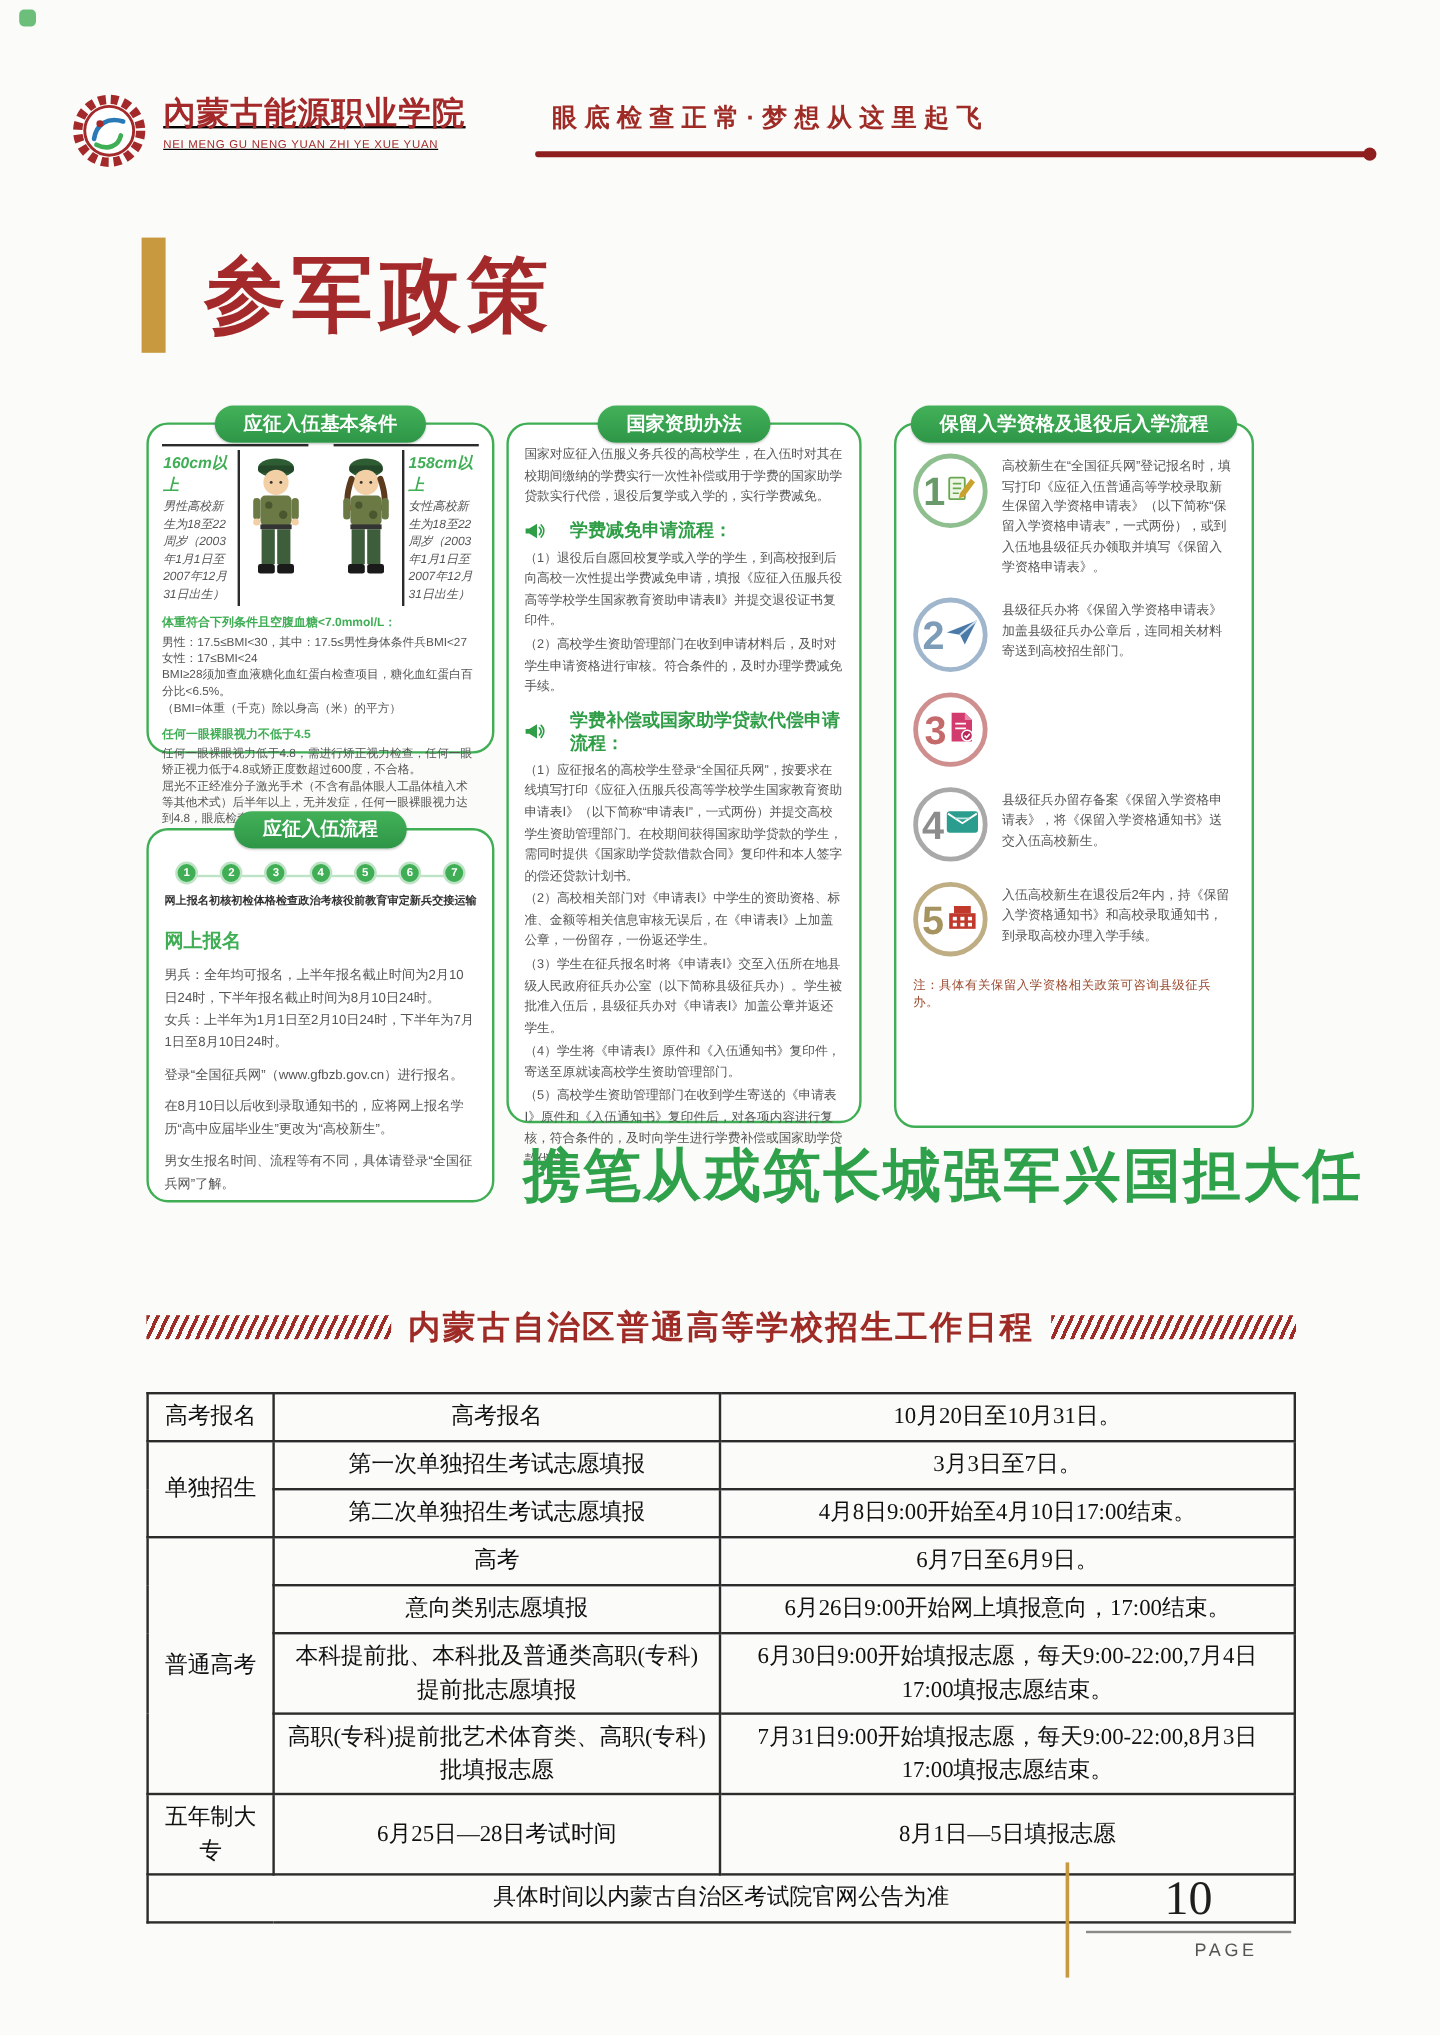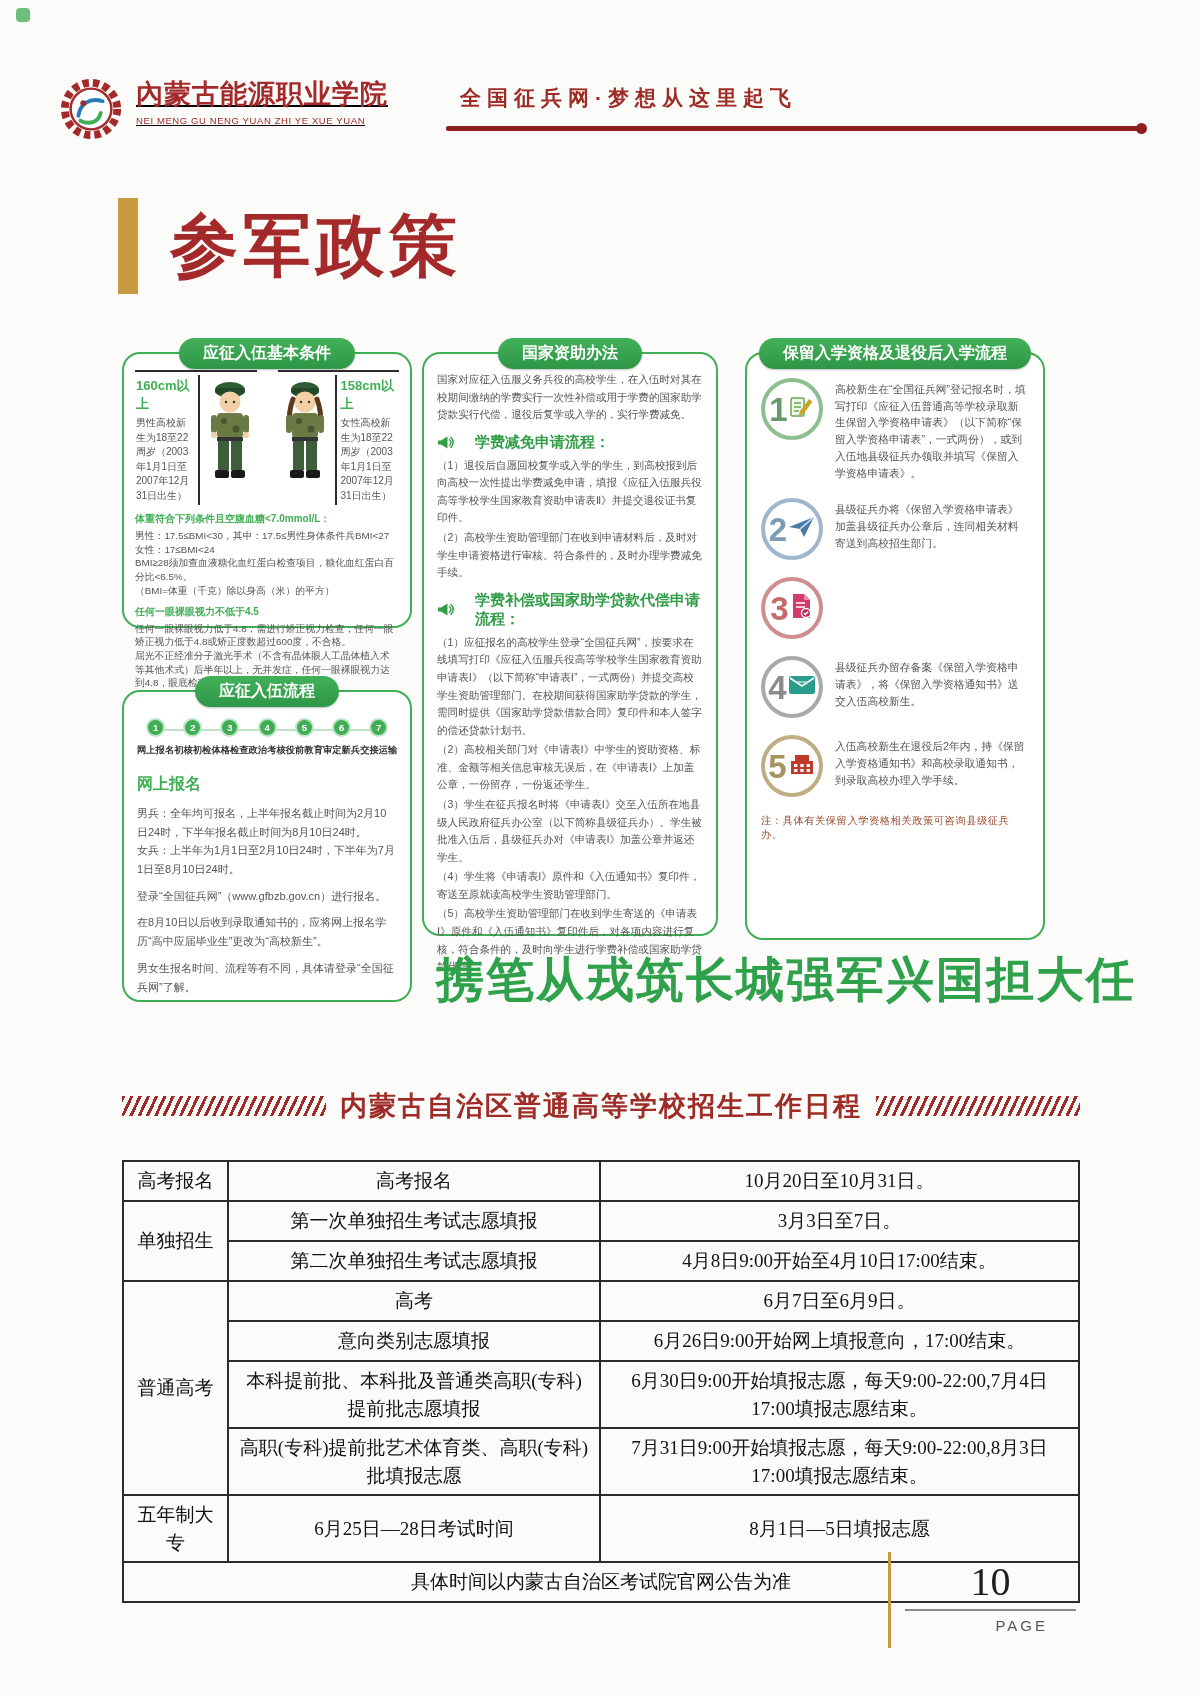--- a/index.html
+++ b/index.html
@@ -21,21 +21,21 @@
   
   #title-block { position:absolute; top:198px; left:118px; display:flex; align-items:center; }
   .gold-bar { width:20px; height:96px; background:#c9993f; margin-right:32px; }
   .page-title { font-size:68px; font-weight:900; color:#a3292a; letter-spacing:5px; font-family:"Liberation Sans",sans-serif; }
 
   
   .panel { position:absolute; border:2.5px solid #3fae54; border-radius:18px; background:#fff; }
   .panel-pill { position:absolute; top:-16px; left:50%; transform:translateX(-50%); background:linear-gradient(#43b159,#2d9647); color:#fff; font-size:16px; font-weight:bold; padding:5px 24px; border-radius:16px; white-space:nowrap; box-shadow:0 1px 2px rgba(0,0,0,.25); }
 
   #panel-conditions { left:122px; top:352px; width:290px; height:276px; padding:16px 11px 8px; }
-  .figures { display:flex; gap:21px; }
+  .figures { display:flex; gap:21px;font-style:italic; }
   .fig-group { flex:1; display:flex; border-top:2px solid #2b2b2b; padding-top:3px; }
   .measure { width:2px; background:#2b2b2b; margin:0 3px; }
   .fig-text { flex:1; padding:2px 1px; }
   .h-green { color:#3fae54; font-weight:bold; font-size:13px; margin-bottom:3px; }
   .fig-desc { font-size:10px; color:#555; line-height:1.45; }
   .sec-h { color:#3fae54; font-weight:bold; font-size:10px; margin:7px 0 3px; }
   .sec-line { font-size:9.8px; color:#555; line-height:1.4; }
   .cond-note { color:#4cae5c; font-size:9.2px; margin-top:5px; line-height:1.45; }
 
   #panel-process { left:122px; top:690px; width:290px; height:312px; padding:22px 13px 8px; }
@@ -96,21 +96,21 @@
         <path d="M21 41c2-13 12-19 25-15" stroke="#2a7ab8" stroke-width="4" fill="none" stroke-linecap="round"></path>
         <path d="M23 46c10 5 19 1 21-8" stroke="#3fae54" stroke-width="4" fill="none" stroke-linecap="round"></path>
         <circle cx="26" cy="28" r="3" fill="#a3292a"></circle>
       </svg>
     </span>
     <div class="school">
       <div class="school-cn">內蒙古能源职业学院</div>
       <div class="school-en">NEI MENG GU NENG YUAN ZHI YE XUE YUAN</div>
     </div>
     <div class="right-head">
-      <div class="head-slogan">全国征兵网·梦想从这里起飞</div>
+      <div class="head-slogan">眼底检查正常·梦想从这里起飞</div>
       <div class="head-line"></div>
     </div>
   </div>
 
   <div id="title-block">
     <div class="gold-bar"></div>
     <div class="page-title">参军政策</div>
   </div>
 
   <div class="panel" id="panel-conditions">

